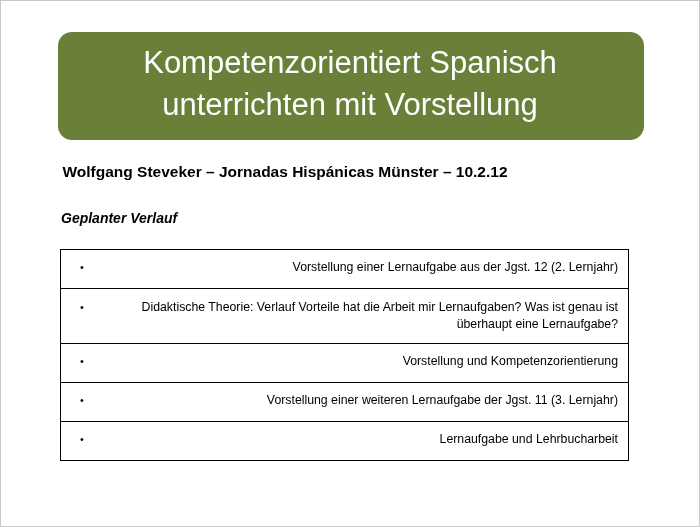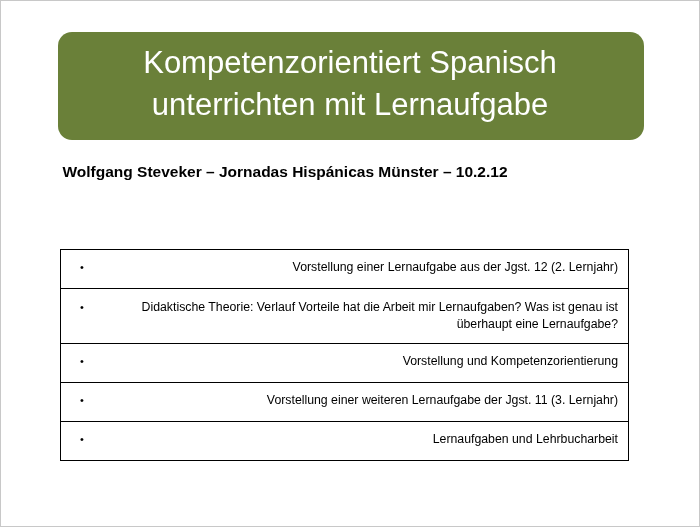--- a/index.html
+++ b/index.html
@@ -99,25 +99,26 @@
     padding-bottom: 10px;
   }
 </style>
 </head>
 <body>
 
 <div class="slide">
 
   <div class="title-banner">
     <div class="title-line">Kompetenzorientiert Spanisch</div>
-    <div class="title-line">unterrichten mit Lernaufgabe</div>
+    <div class="title-line">unterrichten mit Vorstellung</div>
   </div>
 
   <div class="subtitle">Wolfgang Steveker – Jornadas Hispánicas Münster – 10.2.12</div>
 
+  <div class="section-label">Geplanter Verlauf</div>
 
   <table class="agenda-table">
     <tbody>
       <tr>
         <td>
           <div class="row-inner">
             <span class="bullet">•</span>
             <span class="row-text">Vorstellung einer Lernaufgabe aus der Jgst. 12 (2. Lernjahr)</span>
           </div>
         </td>
@@ -143,20 +144,20 @@
           <div class="row-inner">
             <span class="bullet">•</span>
             <span class="row-text">Vorstellung einer weiteren Lernaufgabe der Jgst. 11 (3. Lernjahr)</span>
           </div>
         </td>
       </tr>
       <tr>
         <td>
           <div class="row-inner">
             <span class="bullet">•</span>
-            <span class="row-text">Lernaufgaben und Lehrbucharbeit</span>
+            <span class="row-text">Lernaufgabe und Lehrbucharbeit</span>
           </div>
         </td>
       </tr>
     </tbody>
   </table>
 
 </div>
 
 </body></html>

